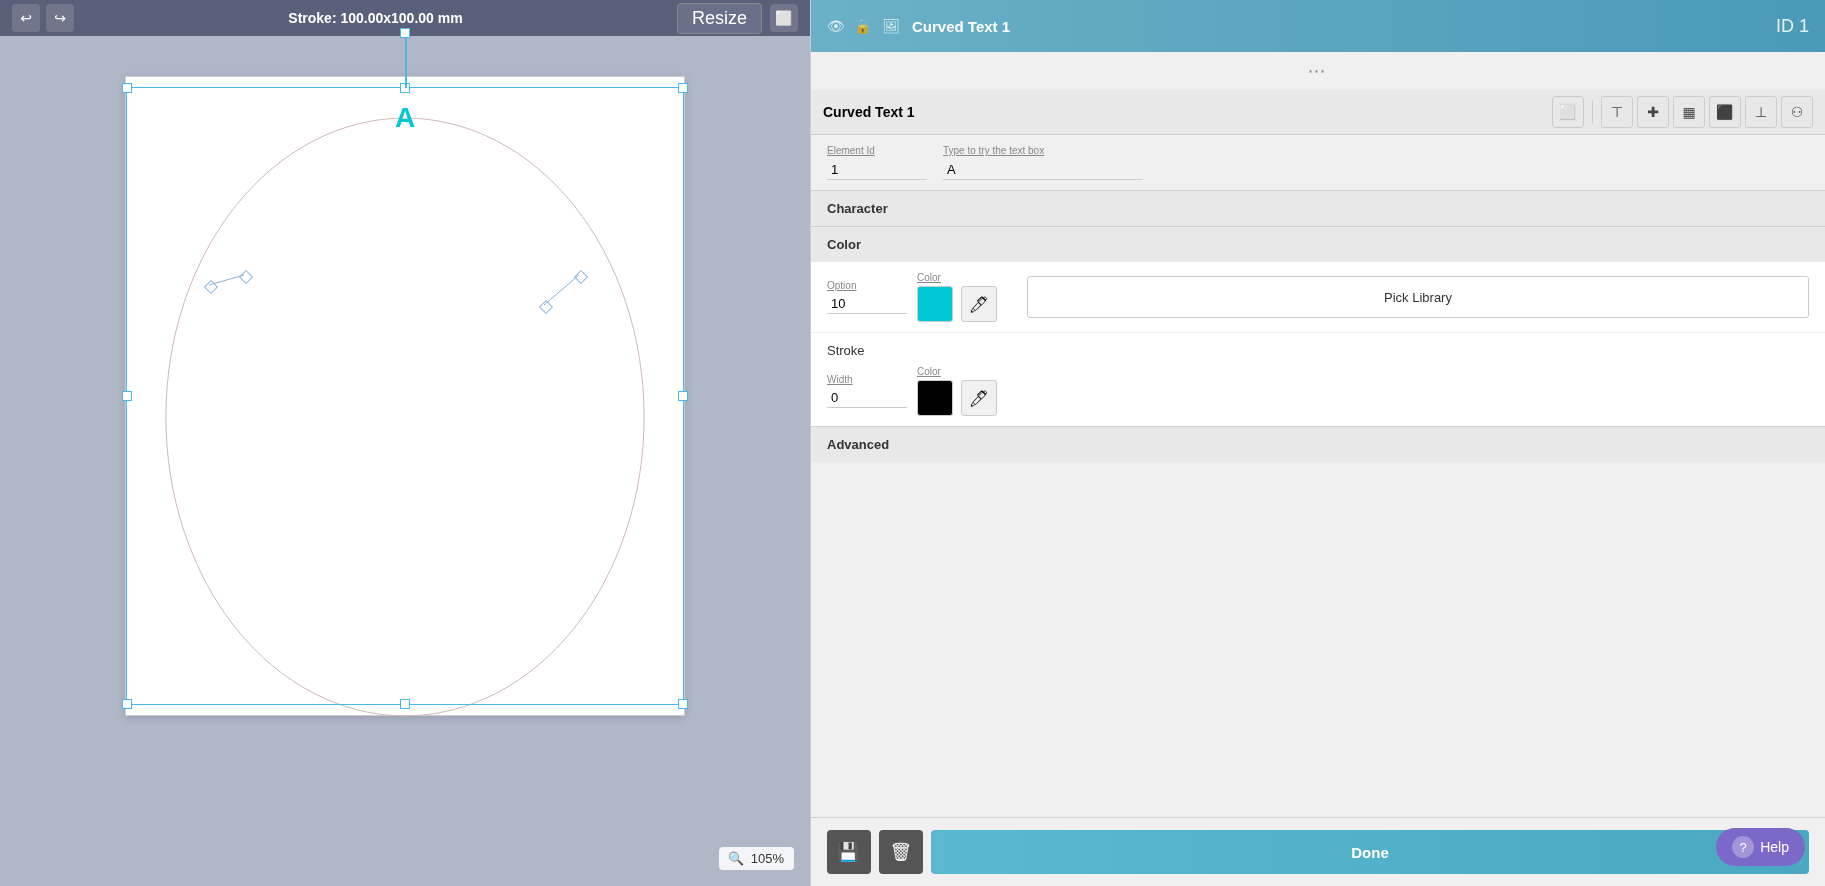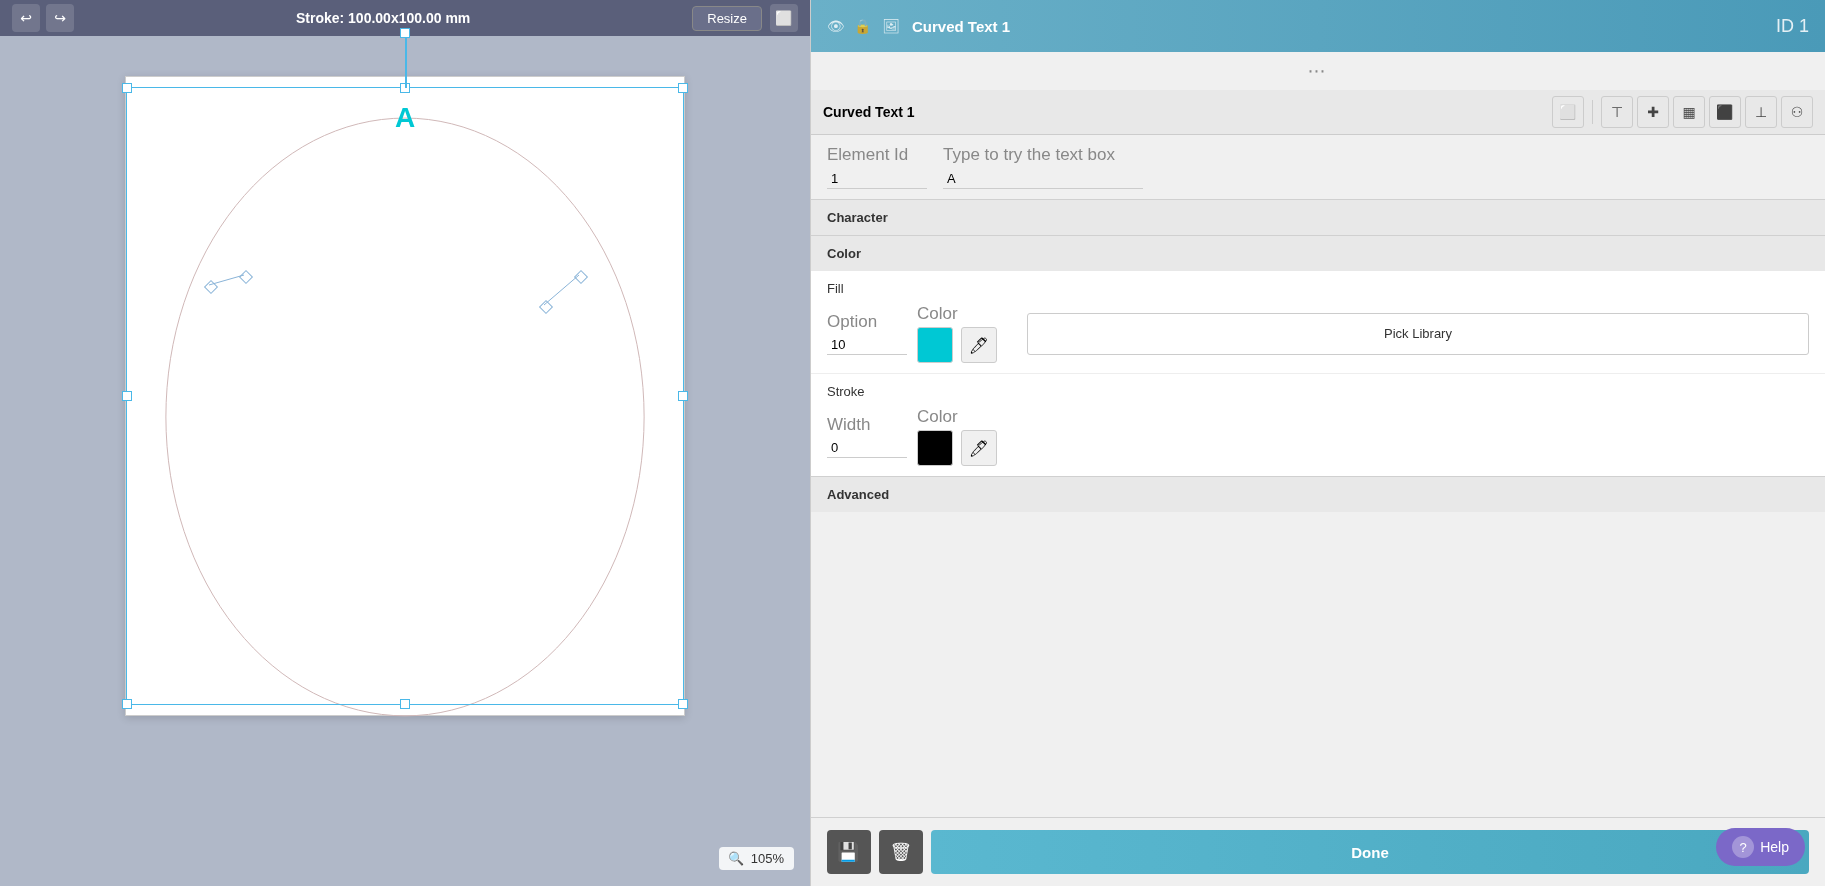--- a/index.html
+++ b/index.html
@@ -57,21 +57,21 @@
       font-size: 14px;
     }
 
     .resize-btn {
       background: #6a6f8a;
       border: 1px solid #888;
       border-radius: 4px;
       color: white;
       padding: 4px 14px;
       cursor: pointer;
-      font-size: 13px;
+      font-size: 18px;
     }
 
     .canvas-wrapper {
       flex: 1;
       display: flex;
       align-items: flex-start;
       justify-content: center;
       padding: 40px 40px 20px 40px;
       position: relative;
     }
@@ -286,23 +286,24 @@
       padding: 10px 16px;
     }
 
     .field-group {
       display: flex;
       flex-direction: column;
       gap: 4px;
     }
 
     .field-label {
-      font-size: 17px;
+      font-size: 10px;
       color: #888;
       text-transform: none;
+      text-decoration: underline;
     }
 
     .field-input {
       border: none;
       border-bottom: 1px solid #ccc;
       background: transparent;
       font-size: 13px;
       padding: 2px 4px;
       width: 100px;
       outline: none;
@@ -553,21 +554,20 @@
         <input type="text" class="field-input" style="width: 200px;" value="A">
       </div>
     </div>
 
 
     <div class="section-header">Character</div>
 
     <div class="section-header">Color</div>
 
     <div class="color-section">
-      <div class="fill-label">Fill</div>
       <div class="color-row">
         <div class="color-field-group">
           <span class="field-label">Option</span>
           <input type="text" class="field-input" style="width: 80px;" value="10">
         </div>
         <div class="color-field-group">
           <span class="field-label">Color</span>
           <div style="display:flex; gap:8px; align-items:center;">
             <div class="color-swatch" style="background:#00c8d4;"></div>
             <button class="eyedropper-btn">

